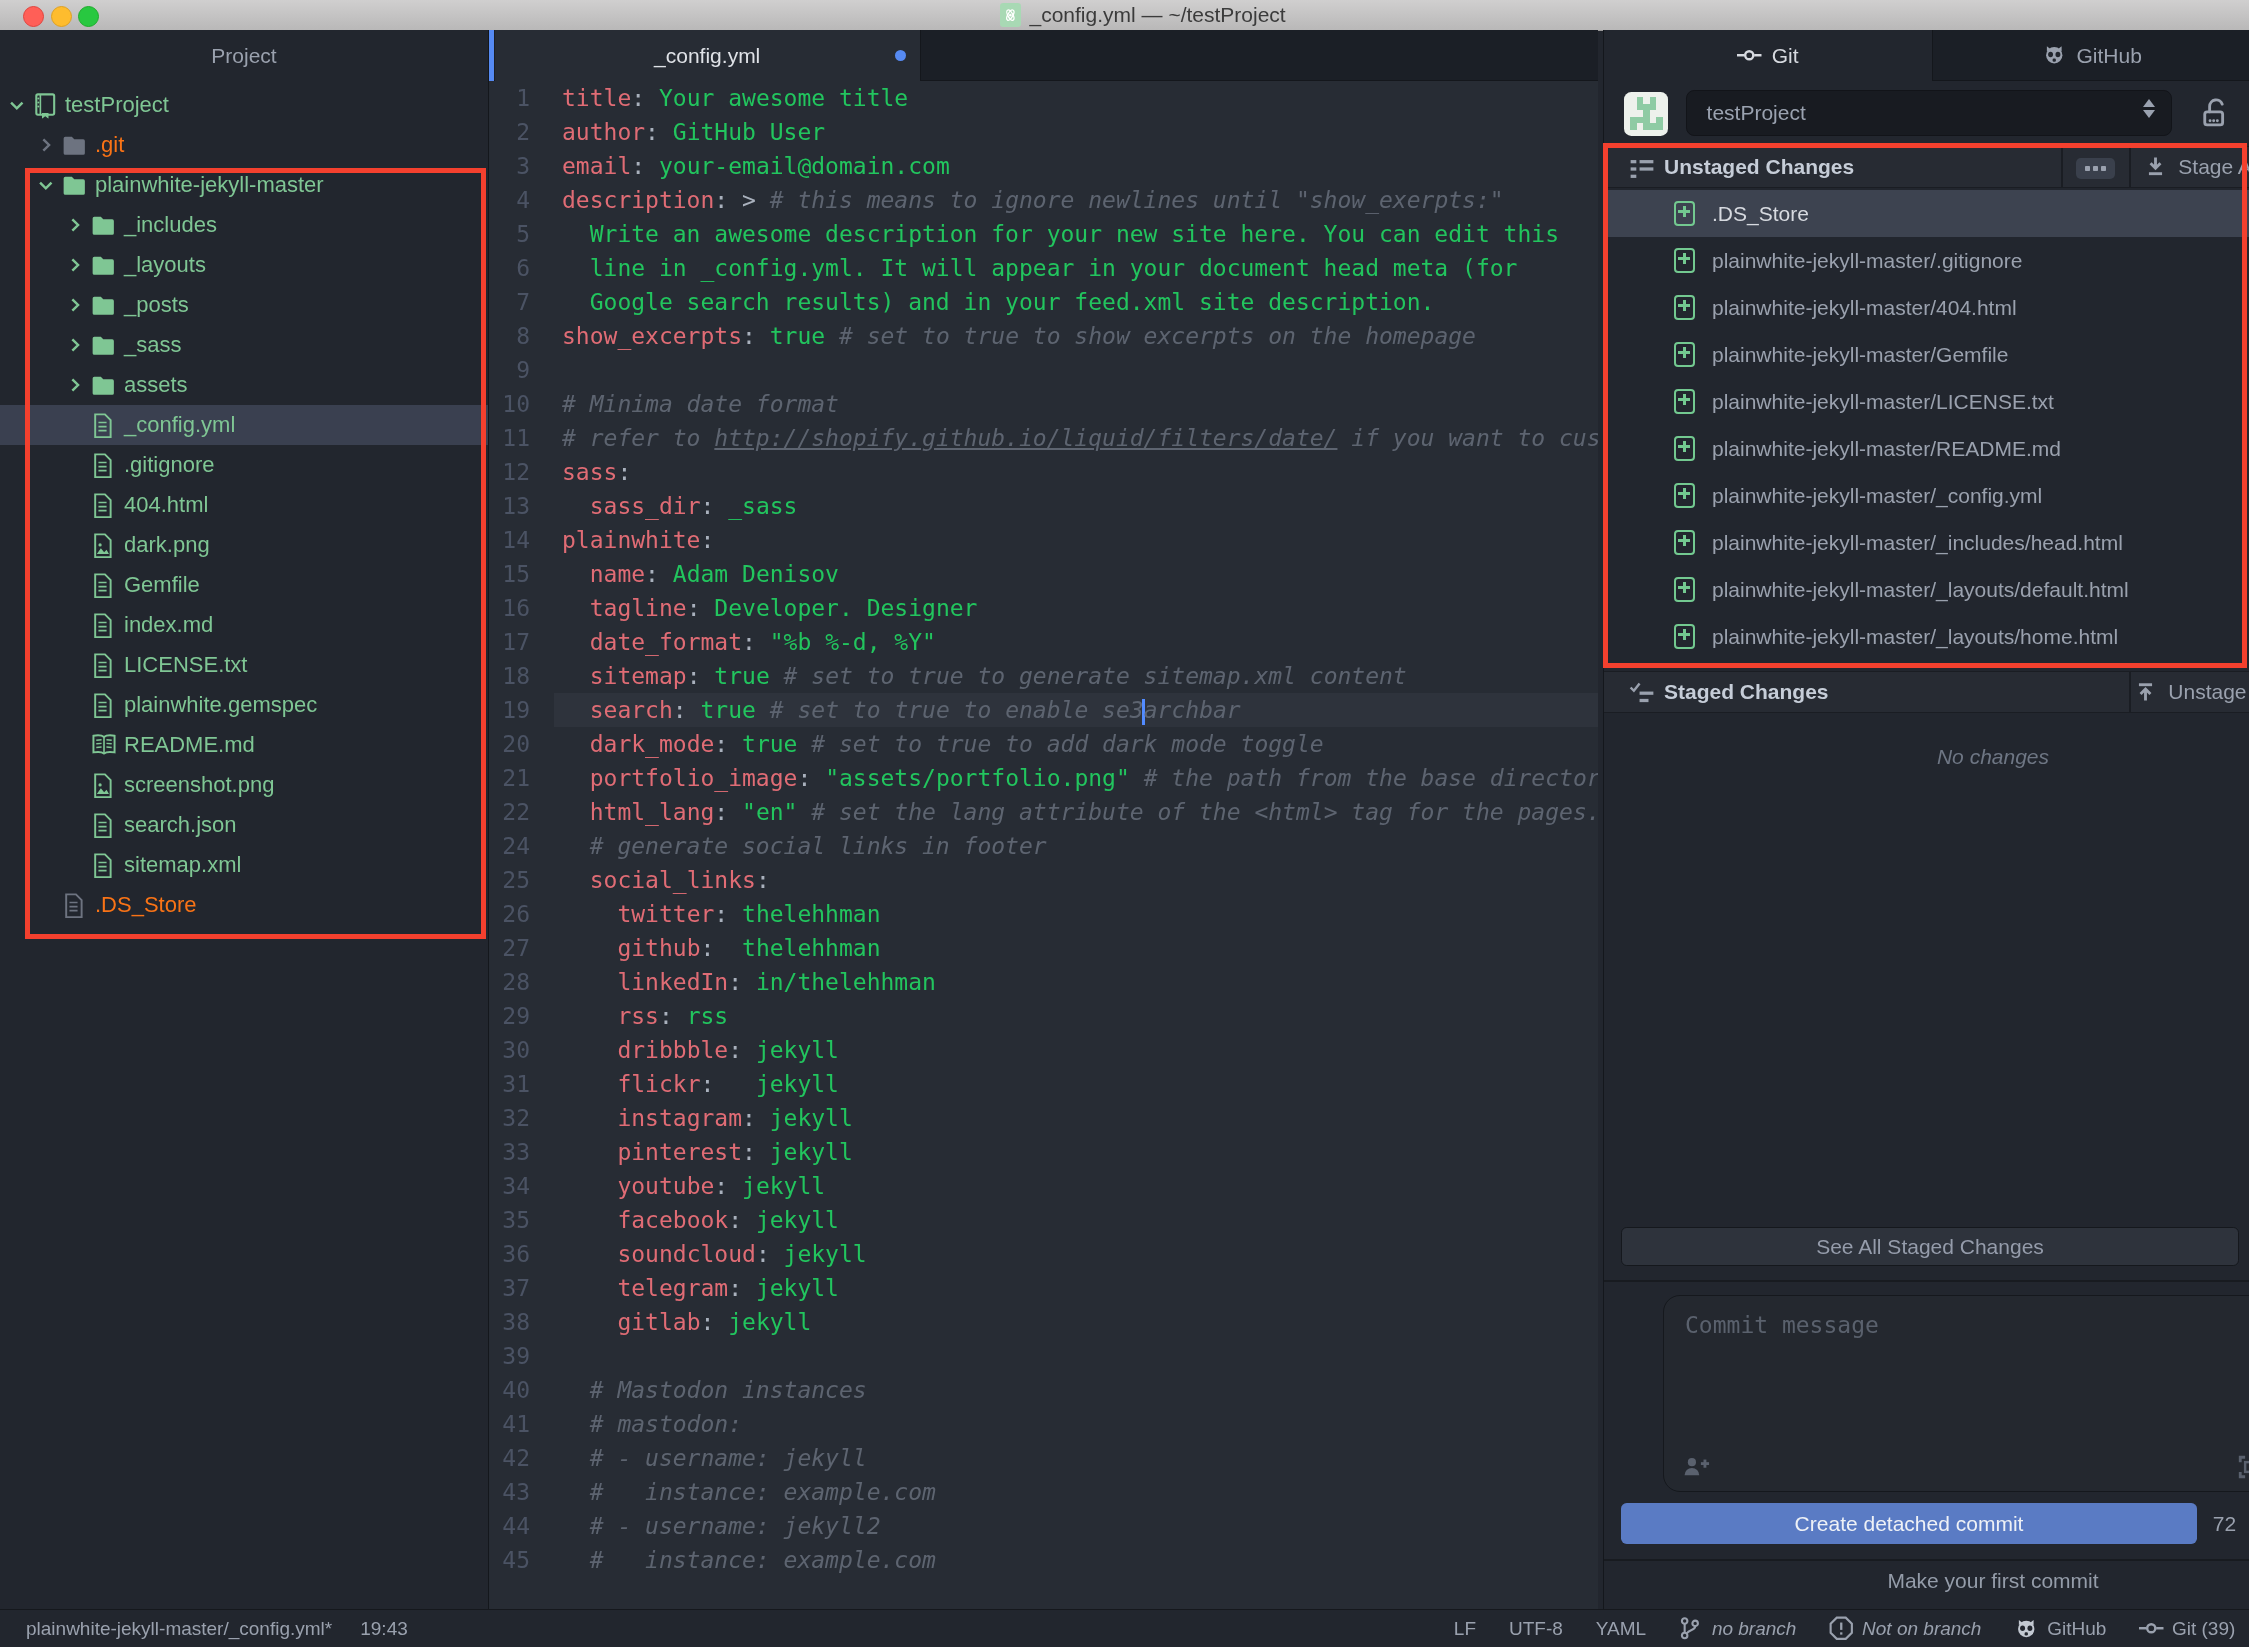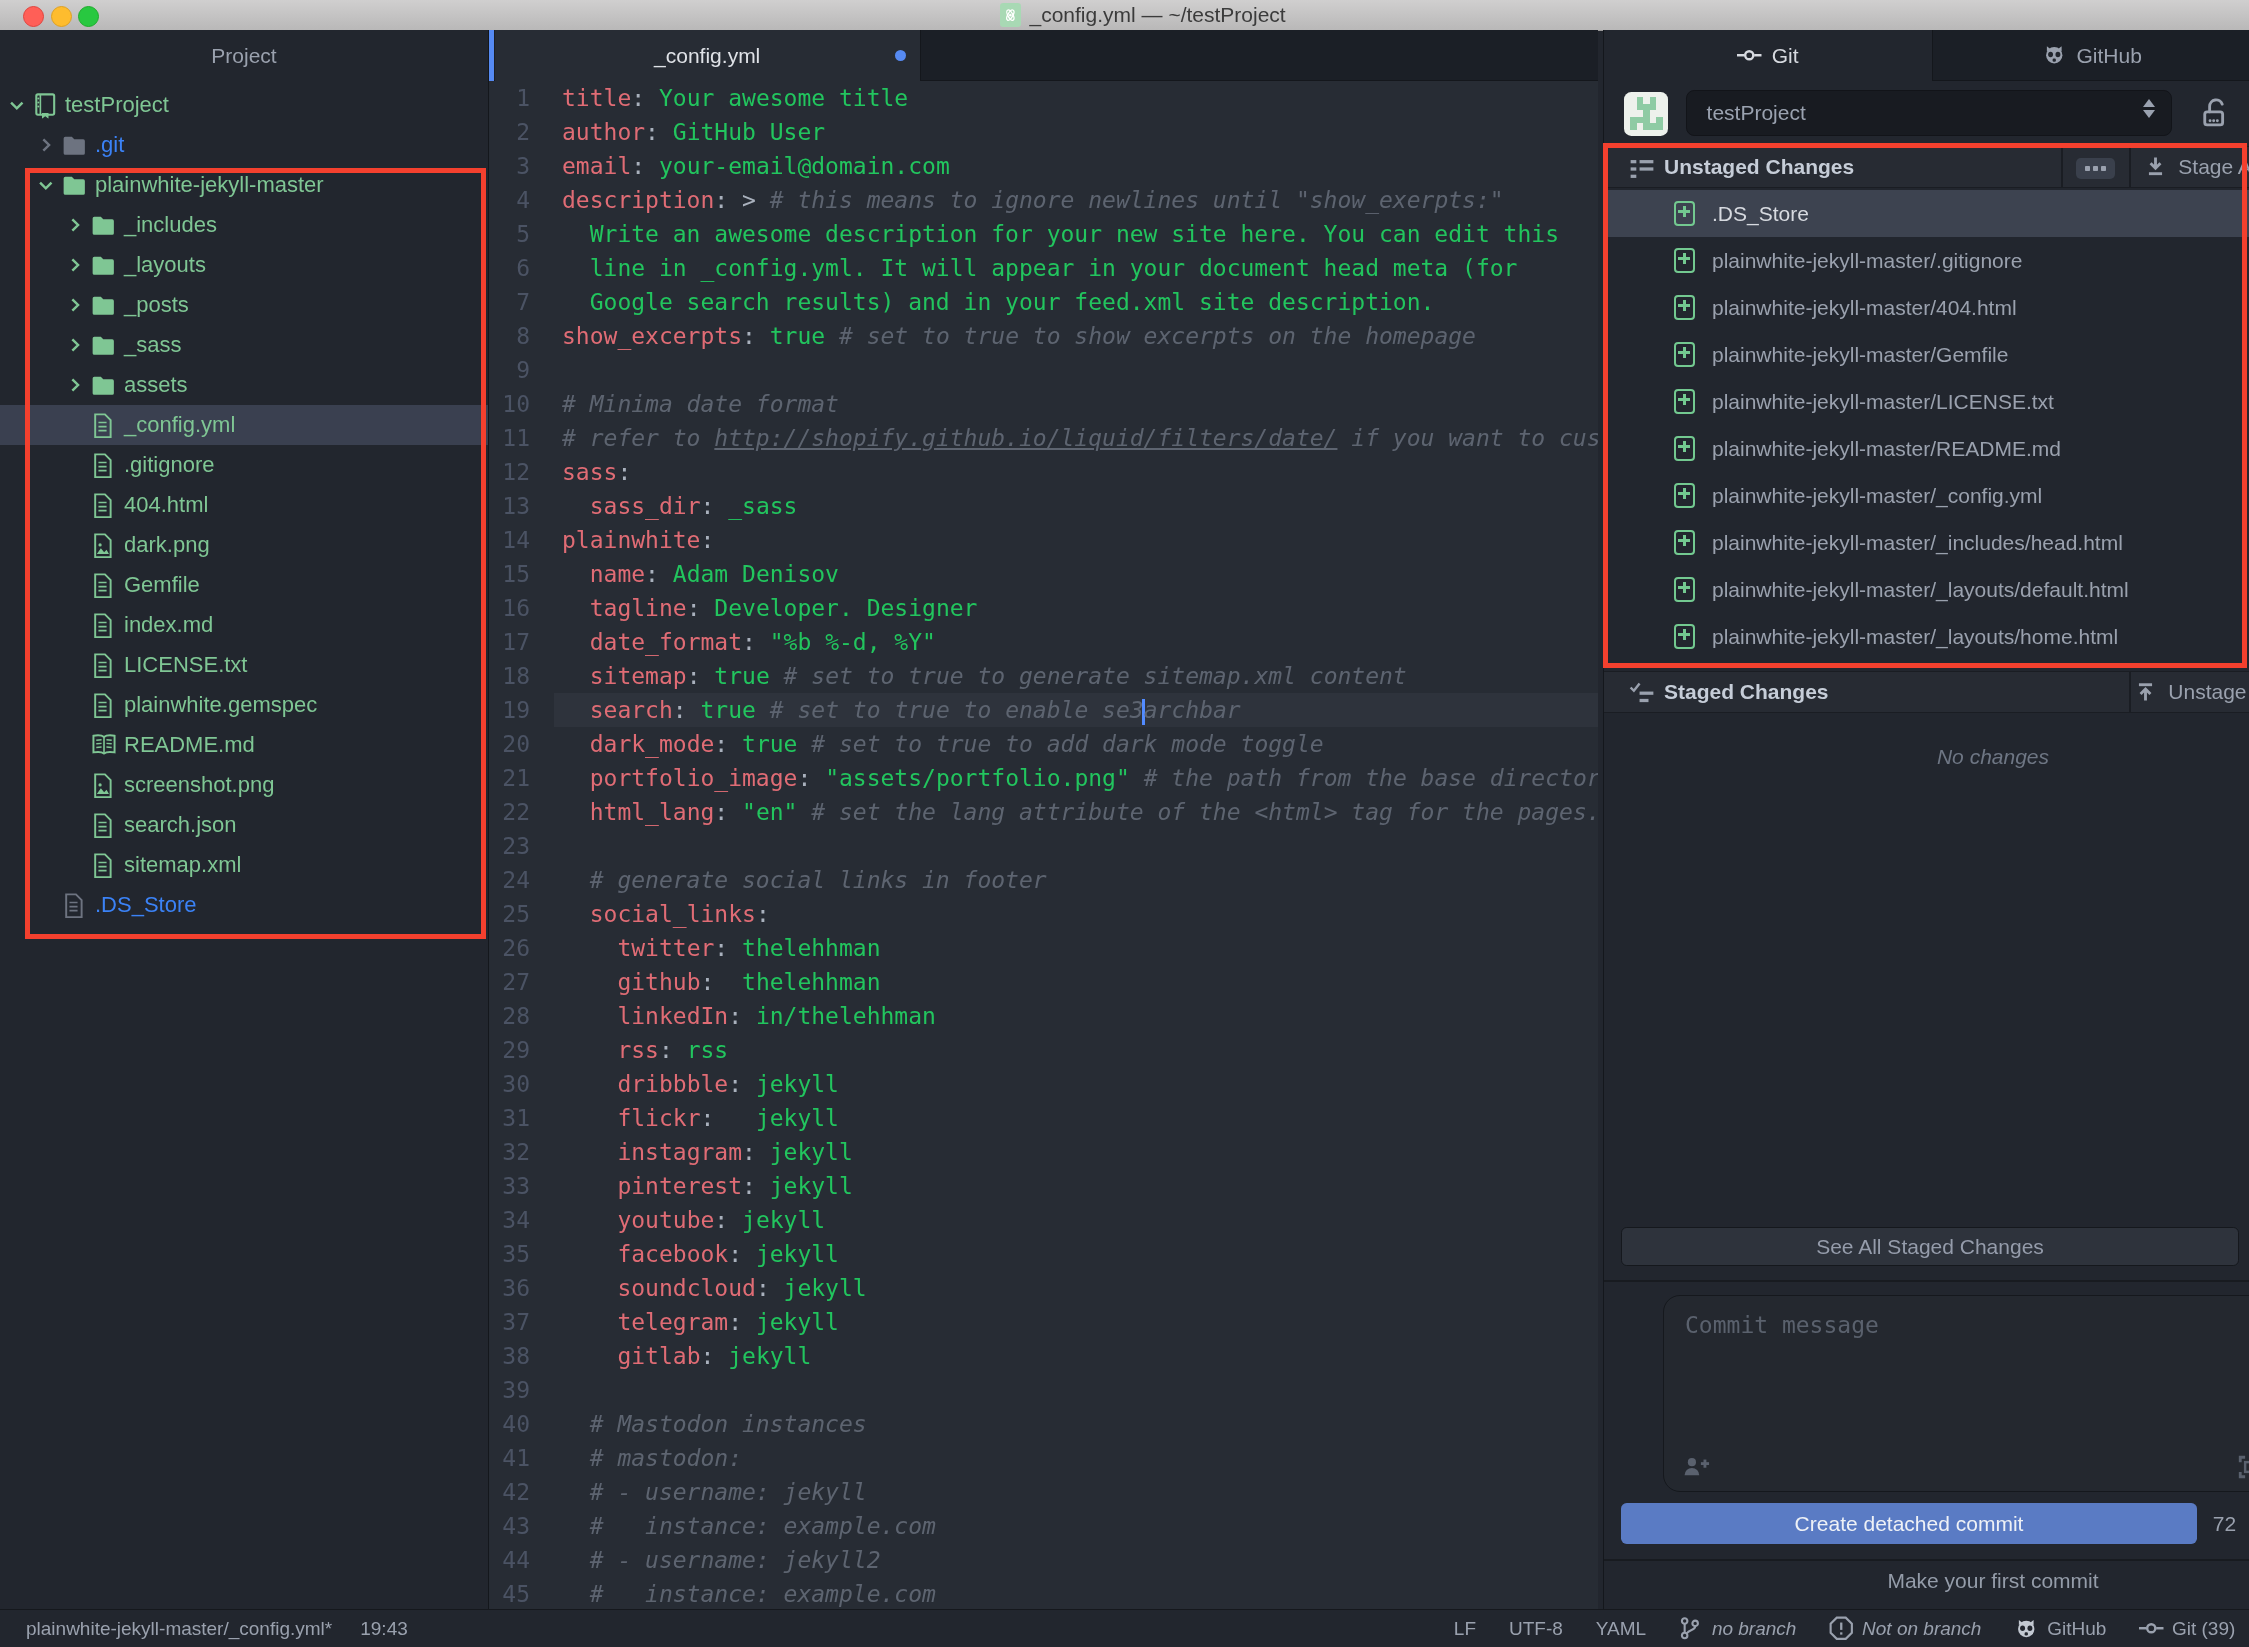--- a/index.html
+++ b/index.html
@@ -25,21 +25,21 @@
     border-right:1.6px solid #14171c;overflow:hidden;}
   .dock-tabbar{position:absolute;left:0;top:0;width:100%;height:51px;display:flex;
     align-items:center;justify-content:center;font-size:21px;color:#9aa1ae;}
   .tree-list{position:absolute;left:0;top:55px;right:0;}
   .tree-row{position:relative;height:40px;}
   .tree-row.sel{background:#3a4050;}
   .chev{position:absolute;top:50%;transform:translateY(-50%);width:19.6px;height:19.6px;}
   .ticn{position:absolute;top:50%;transform:translateY(-50%);width:24.5px;height:24.5px;}
   .tlabel{position:absolute;top:50%;transform:translateY(-50%);font-size:22px;white-space:nowrap;}
   .tone-green .tlabel{color:#7fc694;}
-  .tone-gray .tlabel{color:#3b82f6;}
+  .tone-gray .tlabel{color:#f97316;}
   .tone-green .chev svg,.tone-green .ticn svg{stroke:#7fc694;fill:none;}
   .tone-gray .chev svg{stroke:#6d7380;fill:none;}
   .tone-gray .ticn svg{stroke:#6d7380;fill:none;}
   .ticn svg .fillme{fill:#7fc694;stroke:none;}
   .tone-gray .ticn svg .fillme{fill:#6d7380;}
   
   .editor{position:absolute;left:489px;top:0;width:1109px;height:1579px;background:#272c34;overflow:hidden;}
   .editor-tabbar{position:absolute;left:0;top:0;width:100%;height:51px;background:#1b1f26;
     border-bottom:1.6px solid #14171c;box-sizing:border-box;}
   .pane-accent{position:absolute;left:0;top:0;width:4.9px;height:51px;background:#568af2;}
@@ -438,21 +438,20 @@
           <div class="cline"><span class="gut">13</span><span class="src"><span class="tk-punc">  </span><span class="tk-key">sass_dir</span><span class="tk-punc">:</span><span class="tk-val"> _sass</span></span></div>
           <div class="cline"><span class="gut">14</span><span class="src"><span class="tk-key">plainwhite</span><span class="tk-punc">:</span></span></div>
           <div class="cline"><span class="gut">15</span><span class="src"><span class="tk-punc">  </span><span class="tk-key">name</span><span class="tk-punc">:</span><span class="tk-val"> Adam Denisov</span></span></div>
           <div class="cline"><span class="gut">16</span><span class="src"><span class="tk-punc">  </span><span class="tk-key">tagline</span><span class="tk-punc">:</span><span class="tk-val"> Developer. Designer</span></span></div>
           <div class="cline"><span class="gut">17</span><span class="src"><span class="tk-punc">  </span><span class="tk-key">date_format</span><span class="tk-punc">:</span><span class="tk-val"> "%b %-d, %Y"</span></span></div>
           <div class="cline"><span class="gut">18</span><span class="src"><span class="tk-punc">  </span><span class="tk-key">sitemap</span><span class="tk-punc">:</span><span class="tk-val"> true</span><span class="tk-com"> # set to true to generate sitemap.xml content</span></span></div>
           <div class="cline"><div class="clbg"></div><span class="gut">19</span><span class="src"><span class="tk-punc">  </span><span class="tk-key">search</span><span class="tk-punc">:</span><span class="tk-val"> true</span><span class="tk-com"> # set to true to enable se3</span><span class="caret"></span><span class="tk-com">archbar</span></span></div>
           <div class="cline"><span class="gut">20</span><span class="src"><span class="tk-punc">  </span><span class="tk-key">dark_mode</span><span class="tk-punc">:</span><span class="tk-val"> true</span><span class="tk-com"> # set to true to add dark mode toggle</span></span></div>
           <div class="cline"><span class="gut">21</span><span class="src"><span class="tk-punc">  </span><span class="tk-key">portfolio_image</span><span class="tk-punc">:</span><span class="tk-val"> "assets/portfolio.png"</span><span class="tk-com"> # the path from the base directory of your site</span></span></div>
           <div class="cline"><span class="gut">22</span><span class="src"><span class="tk-punc">  </span><span class="tk-key">html_lang</span><span class="tk-punc">:</span><span class="tk-val"> "en"</span><span class="tk-com"> # set the lang attribute of the &lt;html&gt; tag for the pages.</span></span></div>
-          <div class="cline"><span class="gut">23</span><span class="src"></span></div>
           <div class="cline"><span class="gut">24</span><span class="src"><span class="tk-com">  # generate social links in footer</span></span></div>
           <div class="cline"><span class="gut">25</span><span class="src"><span class="tk-punc">  </span><span class="tk-key">social_links</span><span class="tk-punc">:</span></span></div>
           <div class="cline"><span class="gut">26</span><span class="src"><span class="tk-punc">    </span><span class="tk-key">twitter</span><span class="tk-punc">:</span><span class="tk-val"> thelehhman</span></span></div>
           <div class="cline"><span class="gut">27</span><span class="src"><span class="tk-punc">    </span><span class="tk-key">github</span><span class="tk-punc">:</span><span class="tk-val">  thelehhman</span></span></div>
           <div class="cline"><span class="gut">28</span><span class="src"><span class="tk-punc">    </span><span class="tk-key">linkedIn</span><span class="tk-punc">:</span><span class="tk-val"> in/thelehhman</span></span></div>
           <div class="cline"><span class="gut">29</span><span class="src"><span class="tk-punc">    </span><span class="tk-key">rss</span><span class="tk-punc">:</span><span class="tk-val"> rss</span></span></div>
           <div class="cline"><span class="gut">30</span><span class="src"><span class="tk-punc">    </span><span class="tk-key">dribbble</span><span class="tk-punc">:</span><span class="tk-val"> jekyll</span></span></div>
           <div class="cline"><span class="gut">31</span><span class="src"><span class="tk-punc">    </span><span class="tk-key">flickr</span><span class="tk-punc">:</span><span class="tk-val">   jekyll</span></span></div>
           <div class="cline"><span class="gut">32</span><span class="src"><span class="tk-punc">    </span><span class="tk-key">instagram</span><span class="tk-punc">:</span><span class="tk-val"> jekyll</span></span></div>
           <div class="cline"><span class="gut">33</span><span class="src"><span class="tk-punc">    </span><span class="tk-key">pinterest</span><span class="tk-punc">:</span><span class="tk-val"> jekyll</span></span></div>

